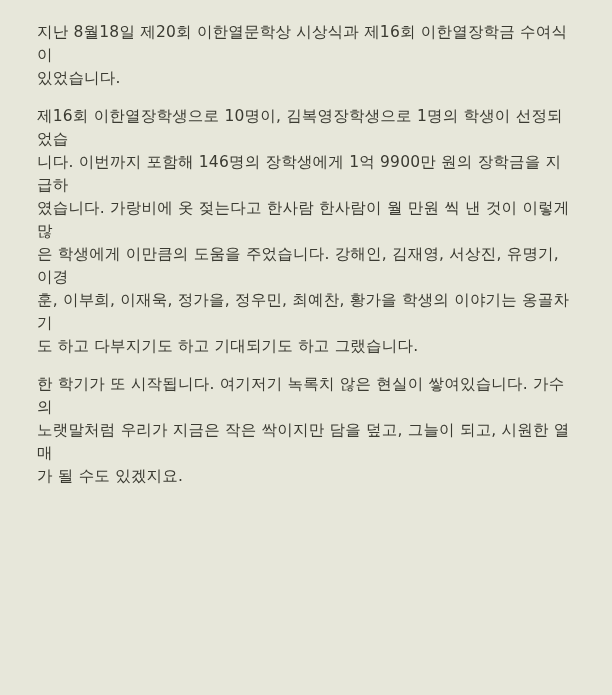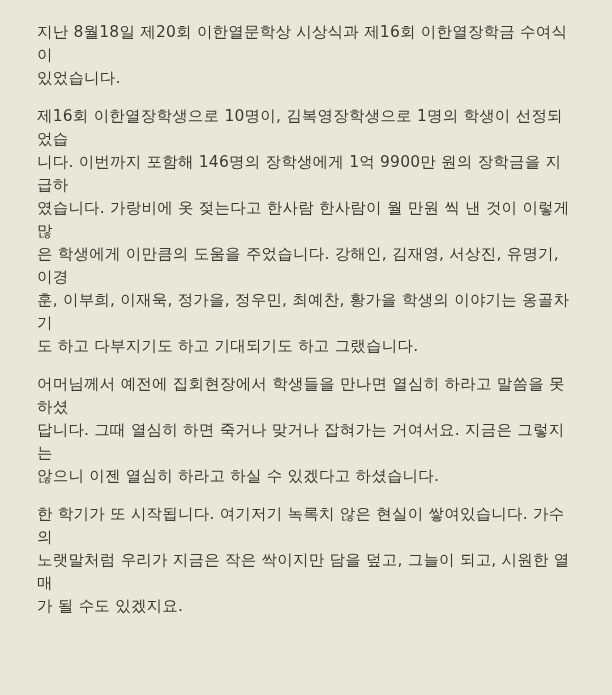--- a/index.html
+++ b/index.html
@@ -36,20 +36,17 @@
 
 <div class="page">
   <p class="para">지난 8월18일 제20회 이한열문학상 시상식과 제16회 이한열장학금 수여식이
 있었습니다.</p>
   <p class="para">제16회 이한열장학생으로 10명이, 김복영장학생으로 1명의 학생이 선정되었습
 니다. 이번까지 포함해 146명의 장학생에게 1억 9900만 원의 장학금을 지급하
 였습니다. 가랑비에 옷 젖는다고 한사람 한사람이 월 만원 씩 낸 것이 이렇게 많
 은 학생에게 이만큼의 도움을 주었습니다. 강해인, 김재영, 서상진, 유명기, 이경
 훈, 이부희, 이재욱, 정가을, 정우민, 최예찬, 황가을 학생의 이야기는 옹골차기
 도 하고 다부지기도 하고 기대되기도 하고 그랬습니다.</p>
-  <p class="para">어머님께서 예전에 집회현장에서 학생들을 만나면 열심히 하라고 말씀을 못하셨
-답니다. 그때 열심히 하면 죽거나 맞거나 잡혀가는 거여서요. 지금은 그렇지는
-않으니 이젠 열심히 하라고 하실 수 있겠다고 하셨습니다.</p>
   <p class="para">한 학기가 또 시작됩니다. 여기저기 녹록치 않은 현실이 쌓여있습니다. 가수의
 노랫말처럼 우리가 지금은 작은 싹이지만 담을 덮고, 그늘이 되고, 시원한 열매
 가 될 수도 있겠지요.</p>
 
 </div>
 
 </body></html>

